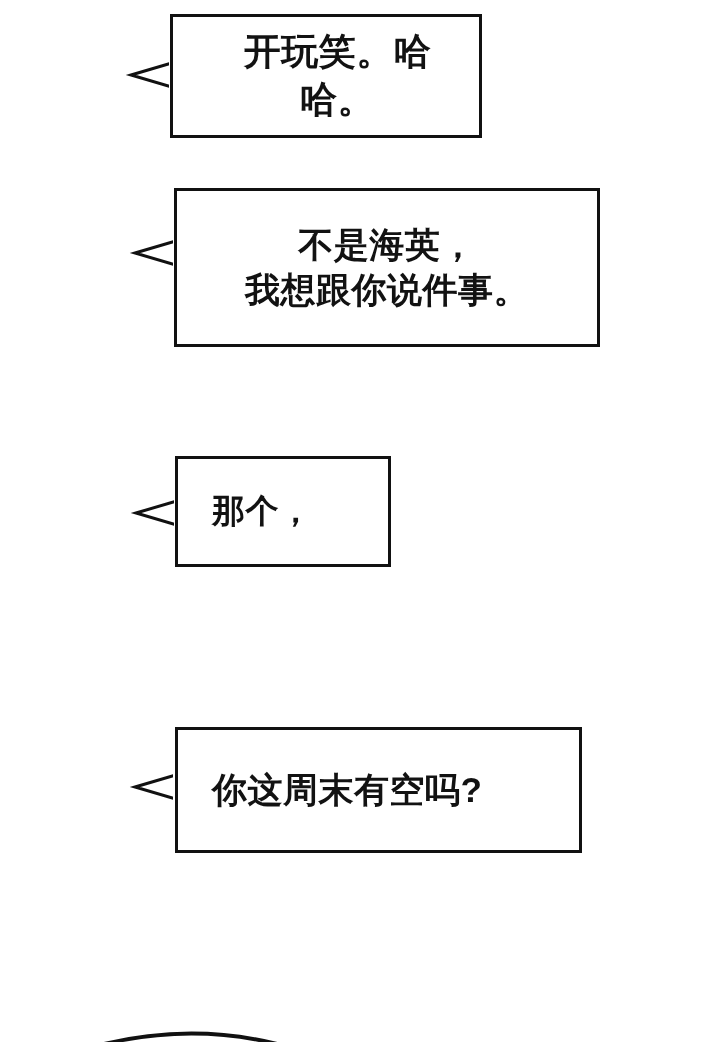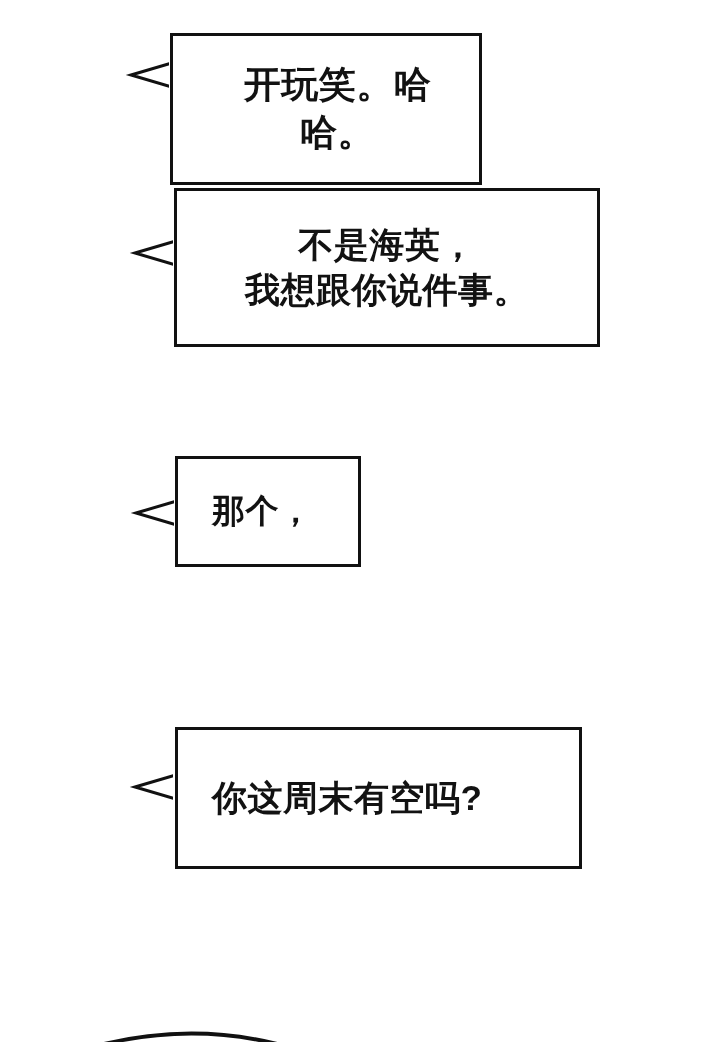--- a/index.html
+++ b/index.html
@@ -47,23 +47,23 @@
     pointer-events: none;
   }
   .tail svg {
     display: block;
     overflow: visible;
   }
 
   
   #bubble-1 {
     left: 170px;
-    top: 33px;
+    top: 14px;
     width: 312px;
-    height: 152px;
+    height: 124px;
     padding-left: 23px;
   }
   #bubble-1 .bubble-text {
     font-size: 37px;
   }
   #tail-1 { left: 131px; top: 58px; width: 44px; height: 34px; }
 
   #bubble-2 {
     left: 174px;
     top: 188px;
@@ -72,37 +72,37 @@
   }
   #bubble-2 .bubble-text {
     font-size: 35px;
     line-height: 1.28;
   }
   #tail-2 { left: 135px; top: 236px; width: 44px; height: 34px; }
 
   #bubble-3 {
     left: 175px;
     top: 456px;
-    width: 186px;
+    width: 216px;
     height: 111px;
     justify-content: flex-start;
     align-items: center;
   }
   #bubble-3 .bubble-text {
     font-size: 33px;
     padding-left: 34px;
     text-align: left;
   }
   #tail-3 { left: 136px; top: 496px; width: 44px; height: 34px; }
 
   #bubble-4 {
     left: 175px;
     top: 727px;
     width: 407px;
-    height: 142px;
+    height: 126px;
     justify-content: flex-start;
   }
   #bubble-4 .bubble-text {
     font-size: 35px;
     padding-left: 34px;
     text-align: left;
   }
   #tail-4 { left: 135px; top: 770px; width: 44px; height: 34px; }
 
   

